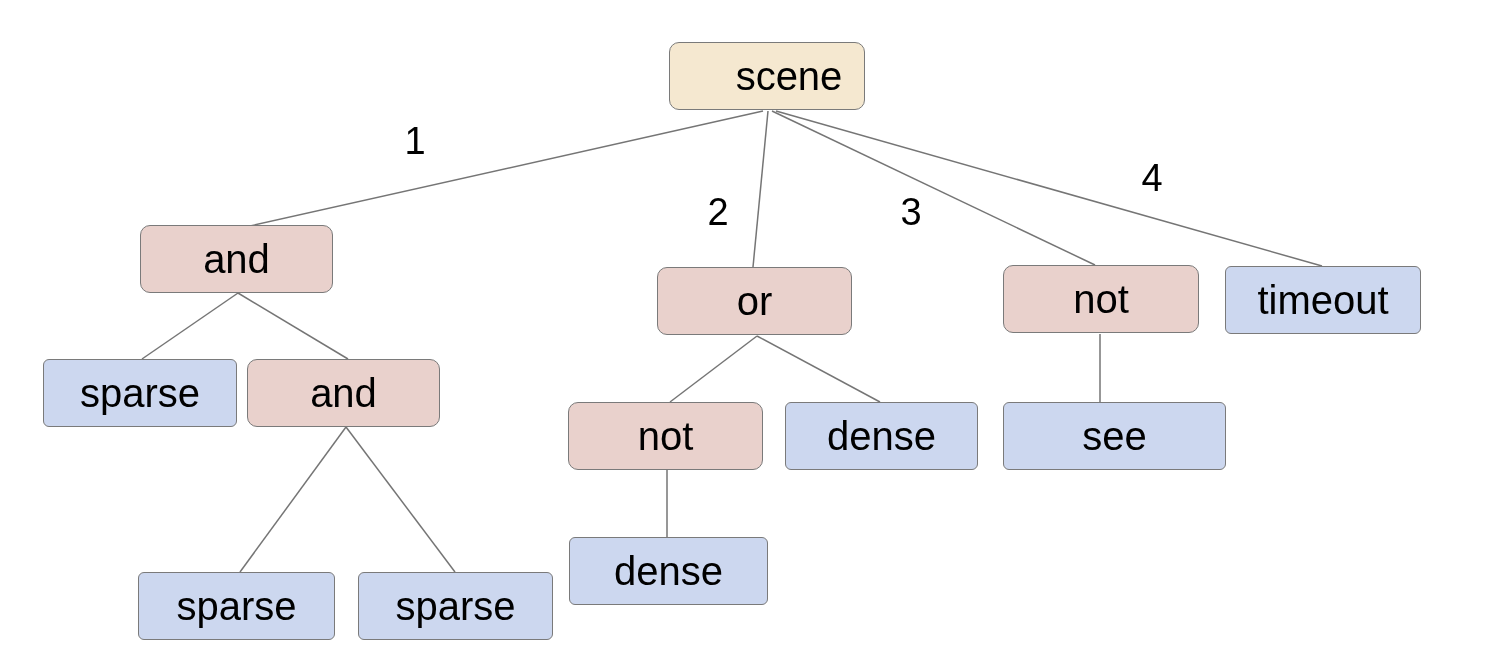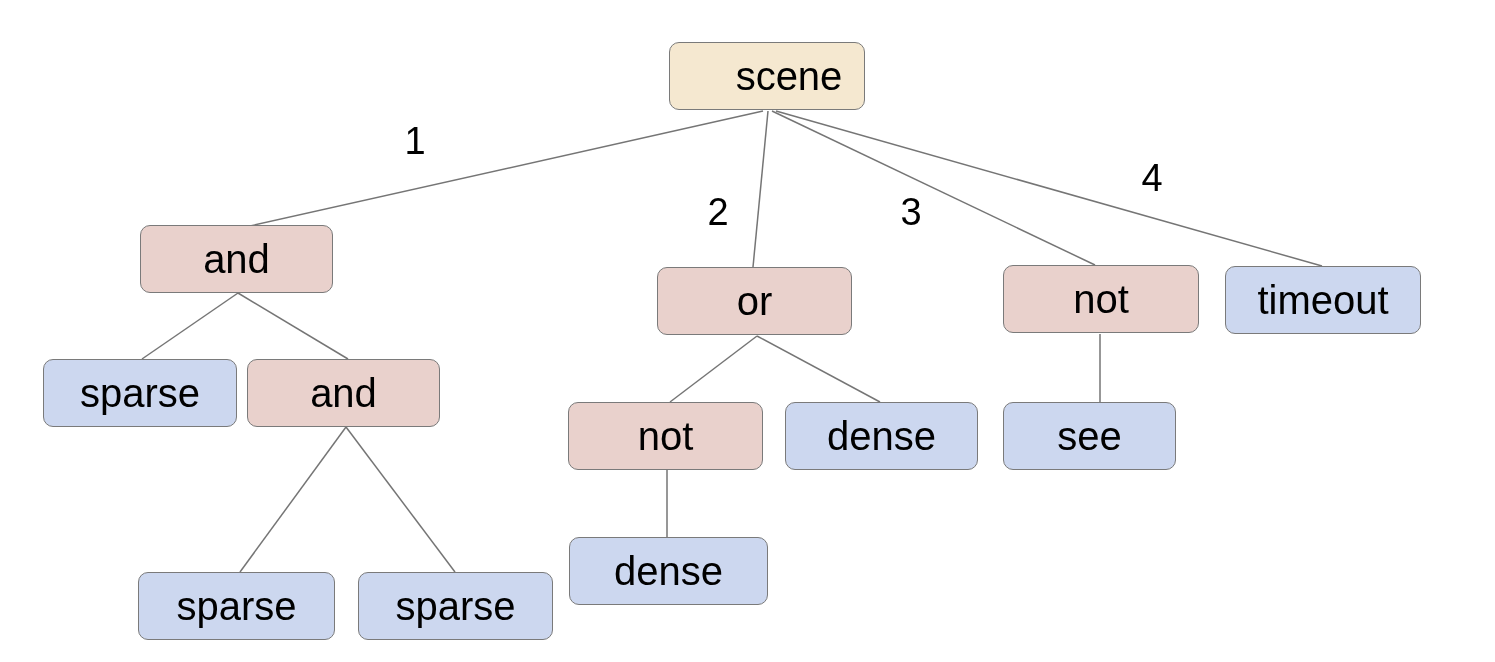--- a/index.html
+++ b/index.html
@@ -22,35 +22,35 @@
     border-radius: 10px;
     display: flex;
     align-items: center;
     justify-content: center;
     font-size: 40px;
     line-height: 1;
     color: var(--text, #000000);
   }
   .node.root { background: var(--root-fill, #f5e8d0); padding-left: 44px; }
   .node.op   { background: var(--operator-fill, #e9d1cc); }
-  .node.leaf { background: var(--leaf-fill, #ccd7ef); }
+  .node.leaf { background: var(--leaf-fill, #ccd7ef); border-radius: 6px; }
 
   
   #n-scene   { left: 669px;  top: 42px;  }
   #n-and1    { left: 140px;  top: 225px; width: 193px; }
   #n-sparse1 { left: 43px;   top: 359px; width: 194px; }
   #n-and2    { left: 247px;  top: 359px; width: 193px; }
   #n-sparse2 { left: 138px;  top: 572px; width: 197px; }
   #n-sparse3 { left: 358px;  top: 572px; width: 195px; }
   #n-or      { left: 657px;  top: 267px; width: 195px; text-align: center; }
   #n-not-or  { left: 568px;  top: 402px; width: 195px; }
   #n-dense1  { left: 785px;  top: 402px; width: 193px; }
   #n-dense2  { left: 569px;  top: 537px; width: 199px; }
   #n-not3    { left: 1003px; top: 265px; }
-  #n-see     { left: 1003px; top: 402px; width: 173px; }
+  #n-see     { left: 1003px; top: 402px; width: 223px; }
   #n-timeout { left: 1225px; top: 266px; }
 
   .edge-num {
     position: absolute;
     width: 44px;
     text-align: center;
     font-size: 38px;
     line-height: 1;
     color: var(--text, #000000);
   }

